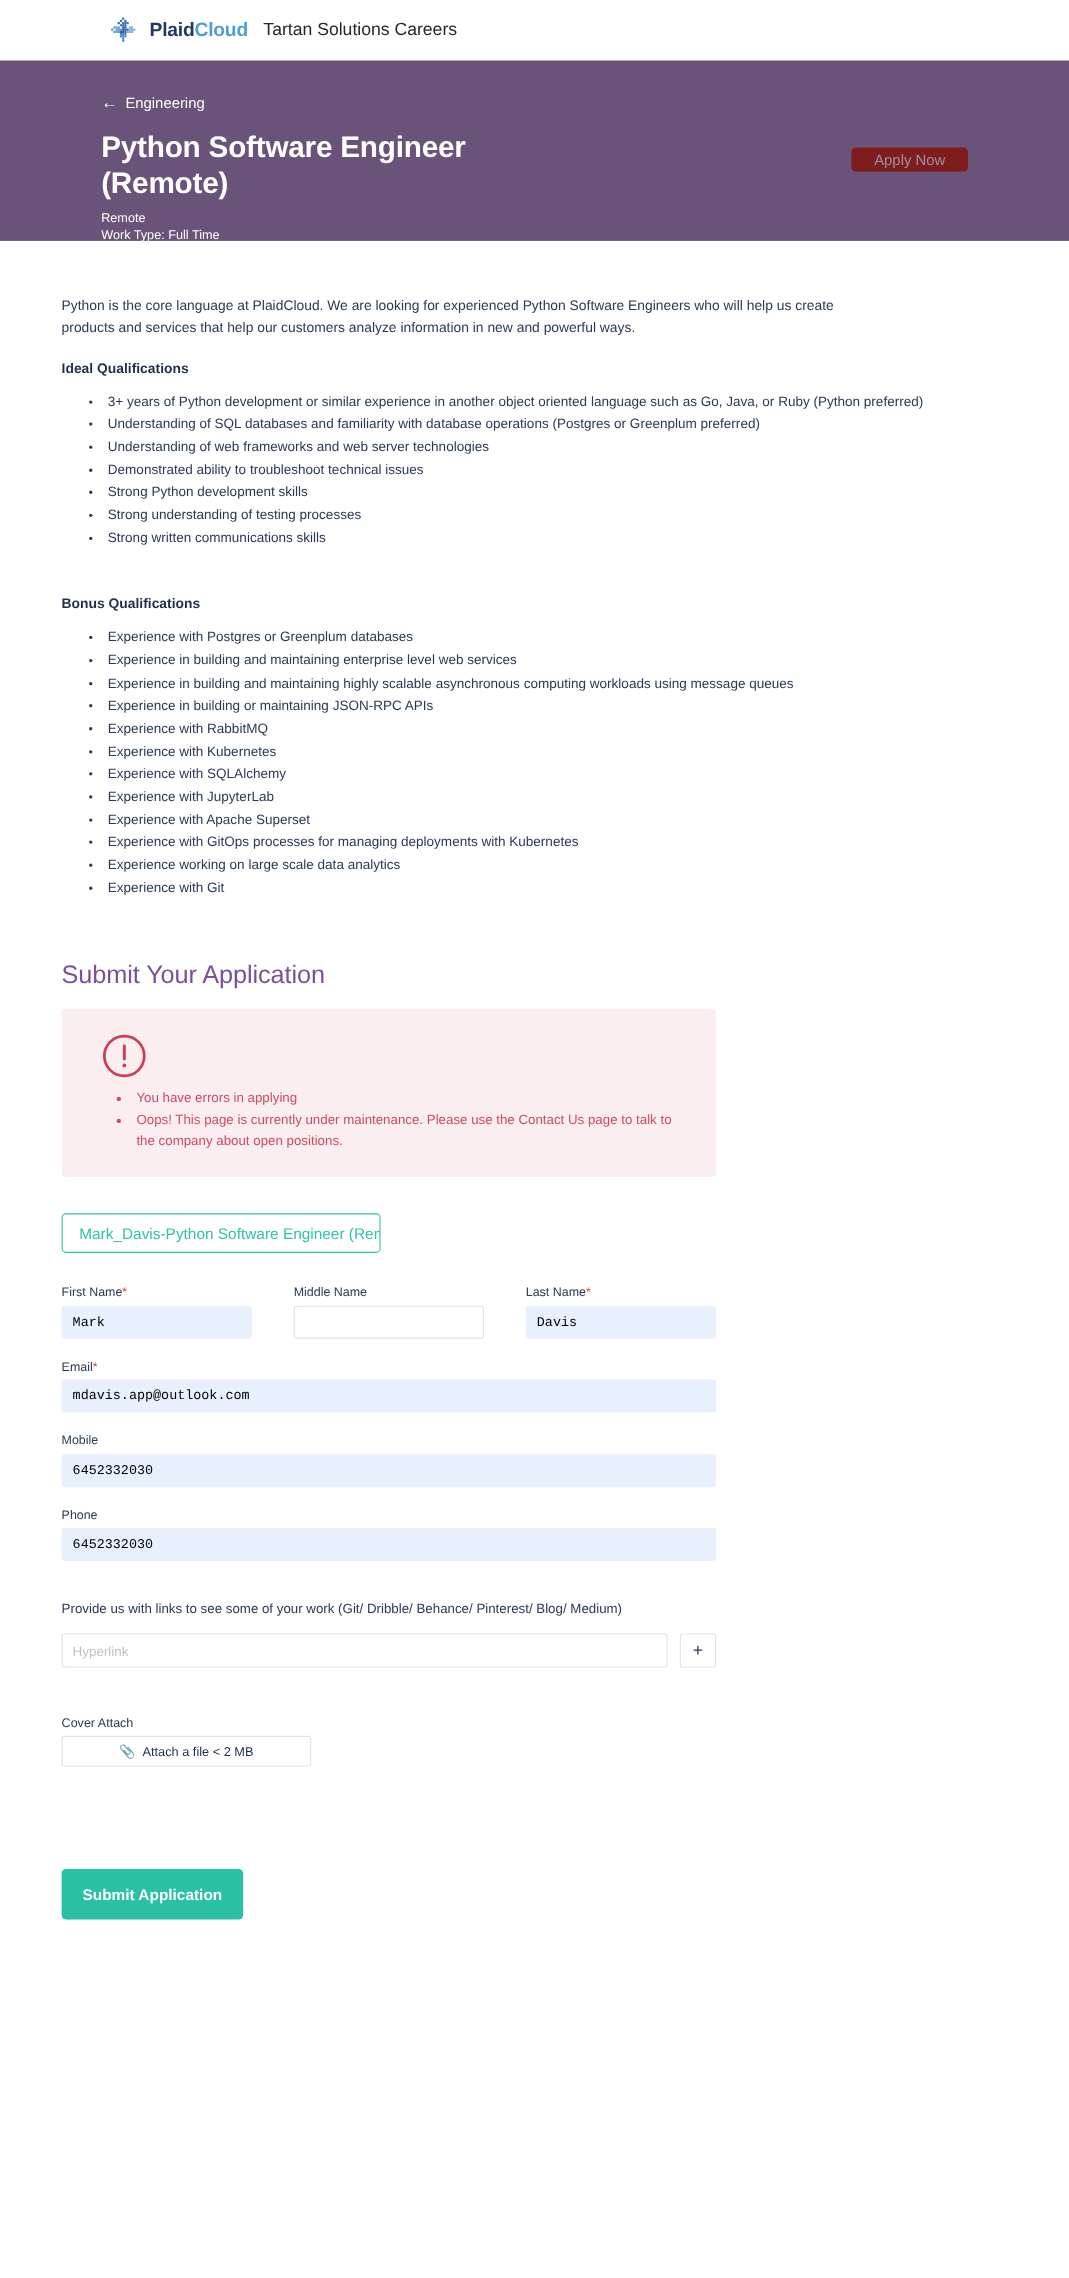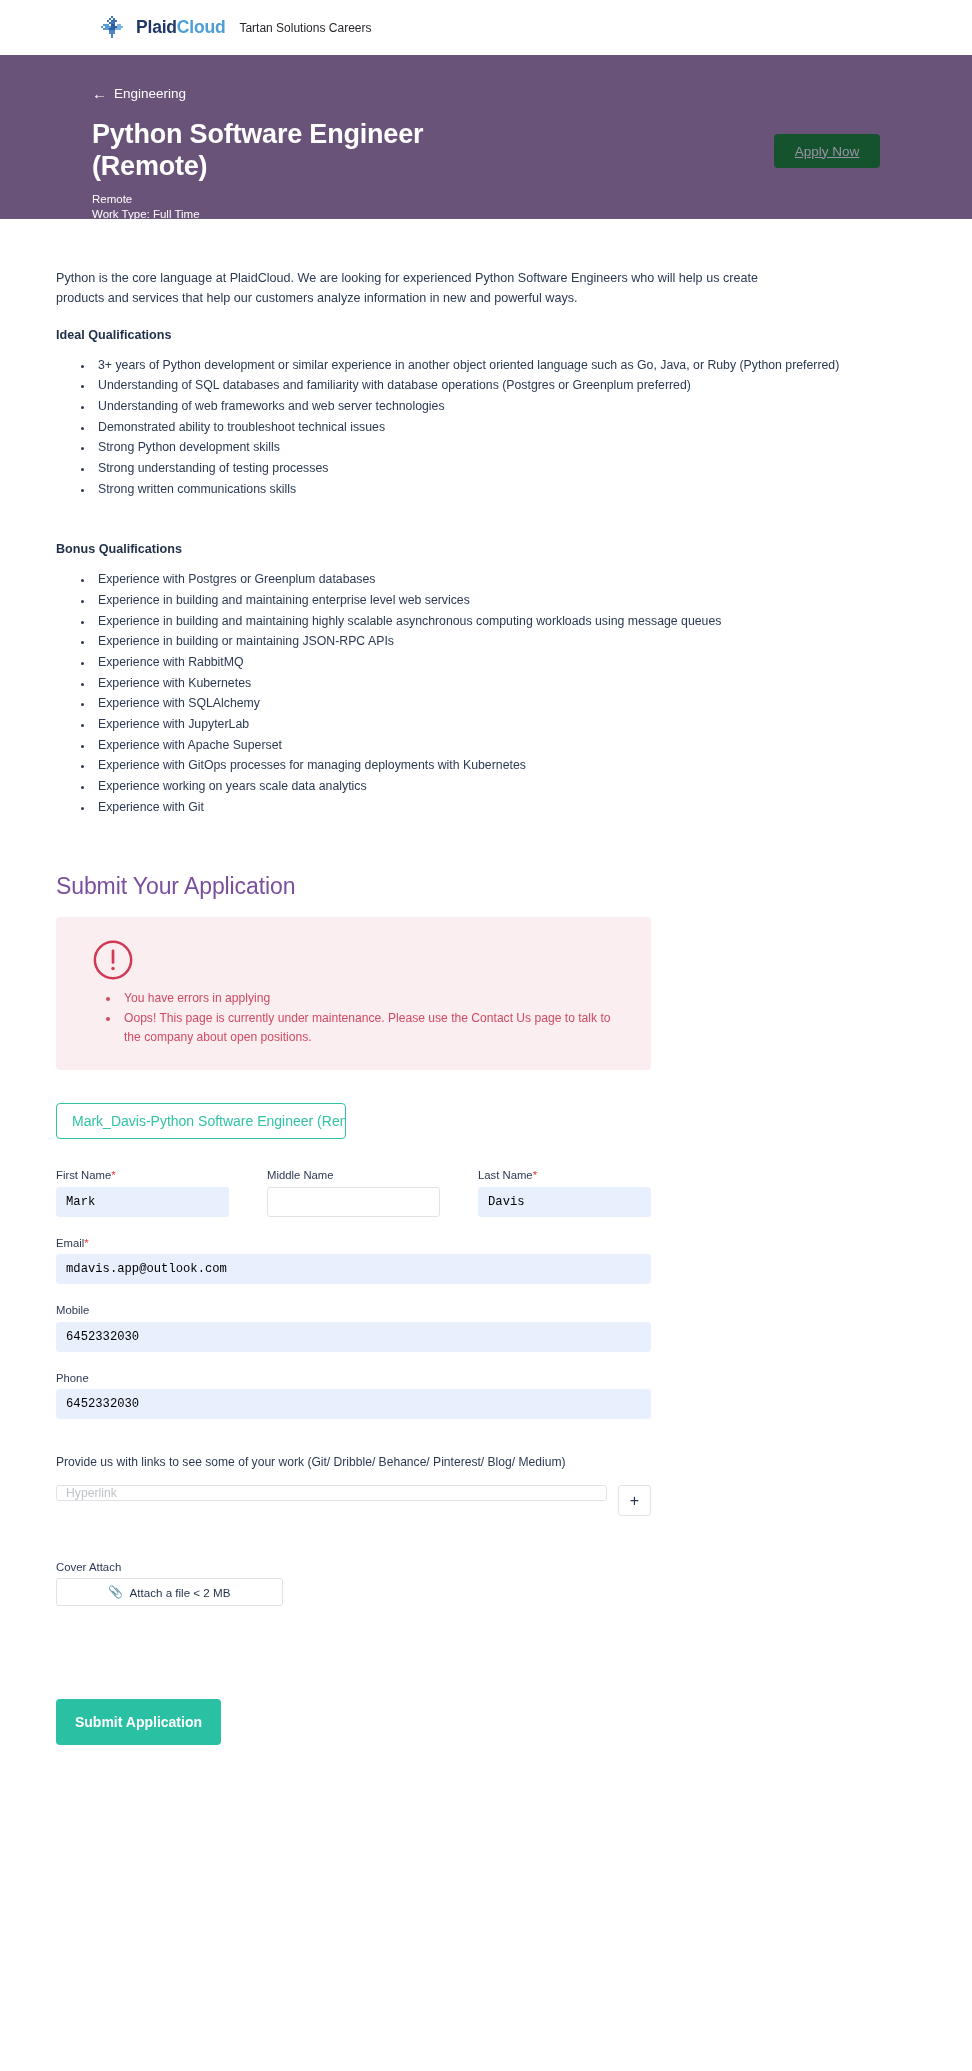--- a/index.html
+++ b/index.html
@@ -25,21 +25,21 @@
   .logo-mark { width: 26px; height: 26px; display: block; }
   .brand-text {
     font-size: 17.5px;
     font-weight: 600;
     letter-spacing: -0.2px;
     white-space: nowrap;
   }
   .brand-plaid { color: #1f3864; }
   .brand-cloud { color: #4d9ed6; }
   .careers-title {
-    font-size: 12px;
+    font-size: 16px;
     color: #26272b;
     margin-left: 14px;
     white-space: nowrap;
   }
 
   
   .hero {
     background: #6a5379;
     padding: 30px 0 0 0;
     height: 164px;
@@ -75,32 +75,31 @@
     color: #ffffff;
     font-size: 11.5px;
     line-height: 1.35;
     margin-top: 9px;
   }
   .apply-btn {
     position: absolute;
     right: 92px;
     top: 49px;
     width: 106px;
-    height: 34px;
+    height: 22px;
     border-radius: 4px;
     border: none;
-    background: #14532d;
+    background: #7f1d1d;
     color: #9b92a6;
     font-size: 13.5px;
     font-family: inherit;
     cursor: default;
     display: flex;
     align-items: center;
     justify-content: center;
-    text-decoration: underline;
   }
 
   
   .content {
     padding: 0 56px;
     width: 972px;
   }
   .intro {
     font-size: 12.6px;
     line-height: 1.62;
@@ -217,21 +216,21 @@
   }
   .social p {
     font-size: 12.1px;
     margin: 0 0 14px 0;
     color: #2b3a52;
     line-height: 1.5;
   }
   .link-row { display: flex; gap: 11px; align-items: stretch; }
   .link-row input {
     flex: 1;
-    height: 16px;
+    height: 31px;
     border: 1px solid #dfe3e8;
     border-radius: 3px;
     padding: 0 9px;
     font-size: 12.2px;
     font-family: inherit;
     outline: none;
     color: #1f2f48;
   }
   .link-row input::placeholder { color: #bfc3c9; }
   .add-btn {
@@ -385,21 +384,21 @@
       <li>Experience with Postgres or Greenplum databases</li>
       <li>Experience in building and maintaining enterprise level web services</li>
       <li>Experience in building and maintaining highly scalable asynchronous computing workloads using message queues</li>
       <li>Experience in building or maintaining JSON-RPC APIs</li>
       <li>Experience with RabbitMQ</li>
       <li>Experience with Kubernetes</li>
       <li>Experience with SQLAlchemy</li>
       <li>Experience with JupyterLab</li>
       <li>Experience with Apache Superset</li>
       <li>Experience with GitOps processes for managing deployments with Kubernetes</li>
-      <li>Experience working on years scale data analytics</li>
+      <li>Experience working on large scale data analytics</li>
       <li>Experience with Git</li>
     </ul>
 
   <div class="apply-section">
     <h2 class="apply-head">Submit Your Application</h2>
 
     <div class="error-box">
       <span>
         <svg class="err-icon" viewBox="0 0 44 44" xmlns="http://www.w3.org/2000/svg">
           <circle cx="22" cy="22" r="19" fill="none" stroke="#cf3a55" stroke-width="2.6"></circle>

